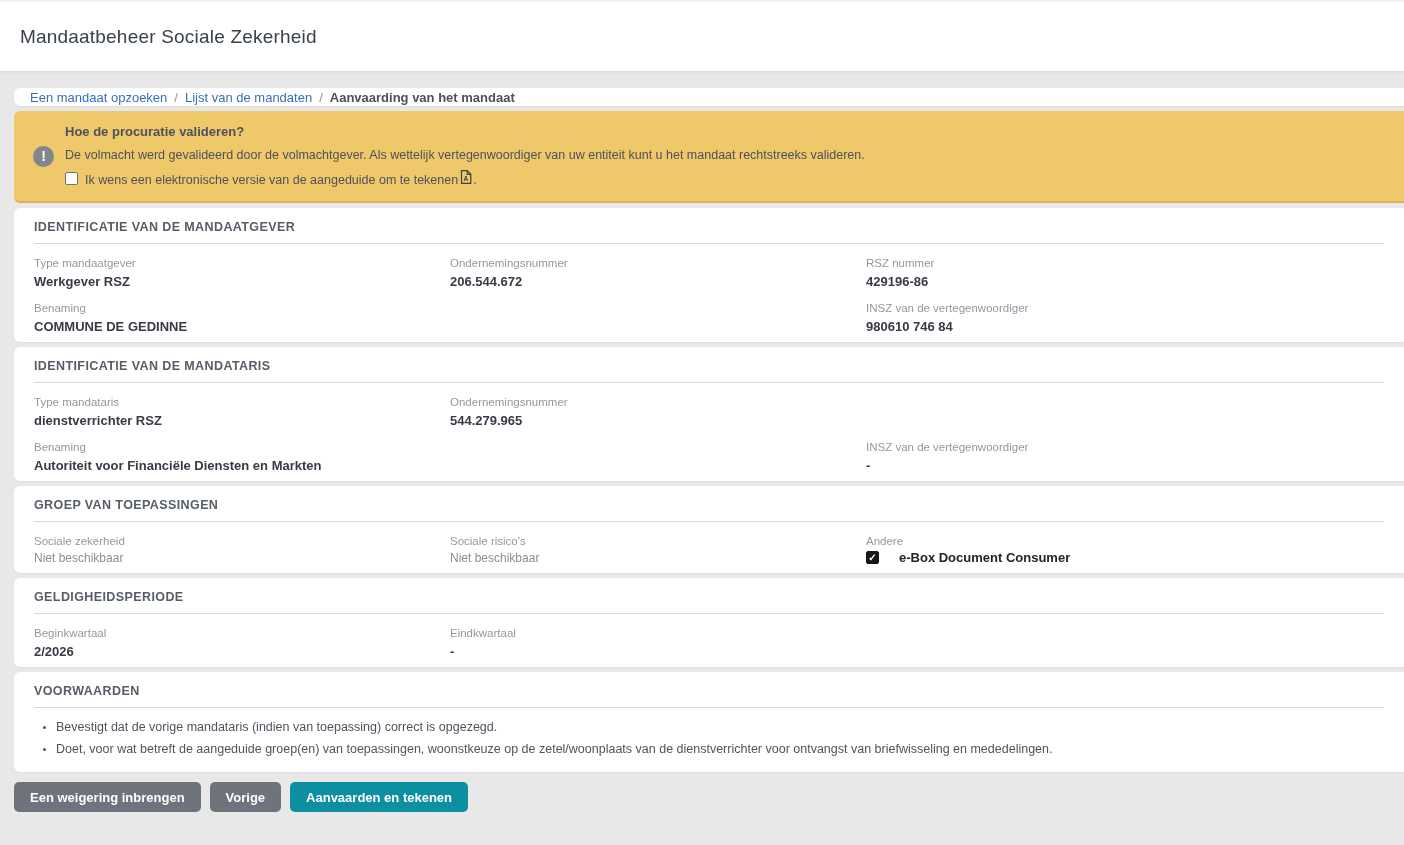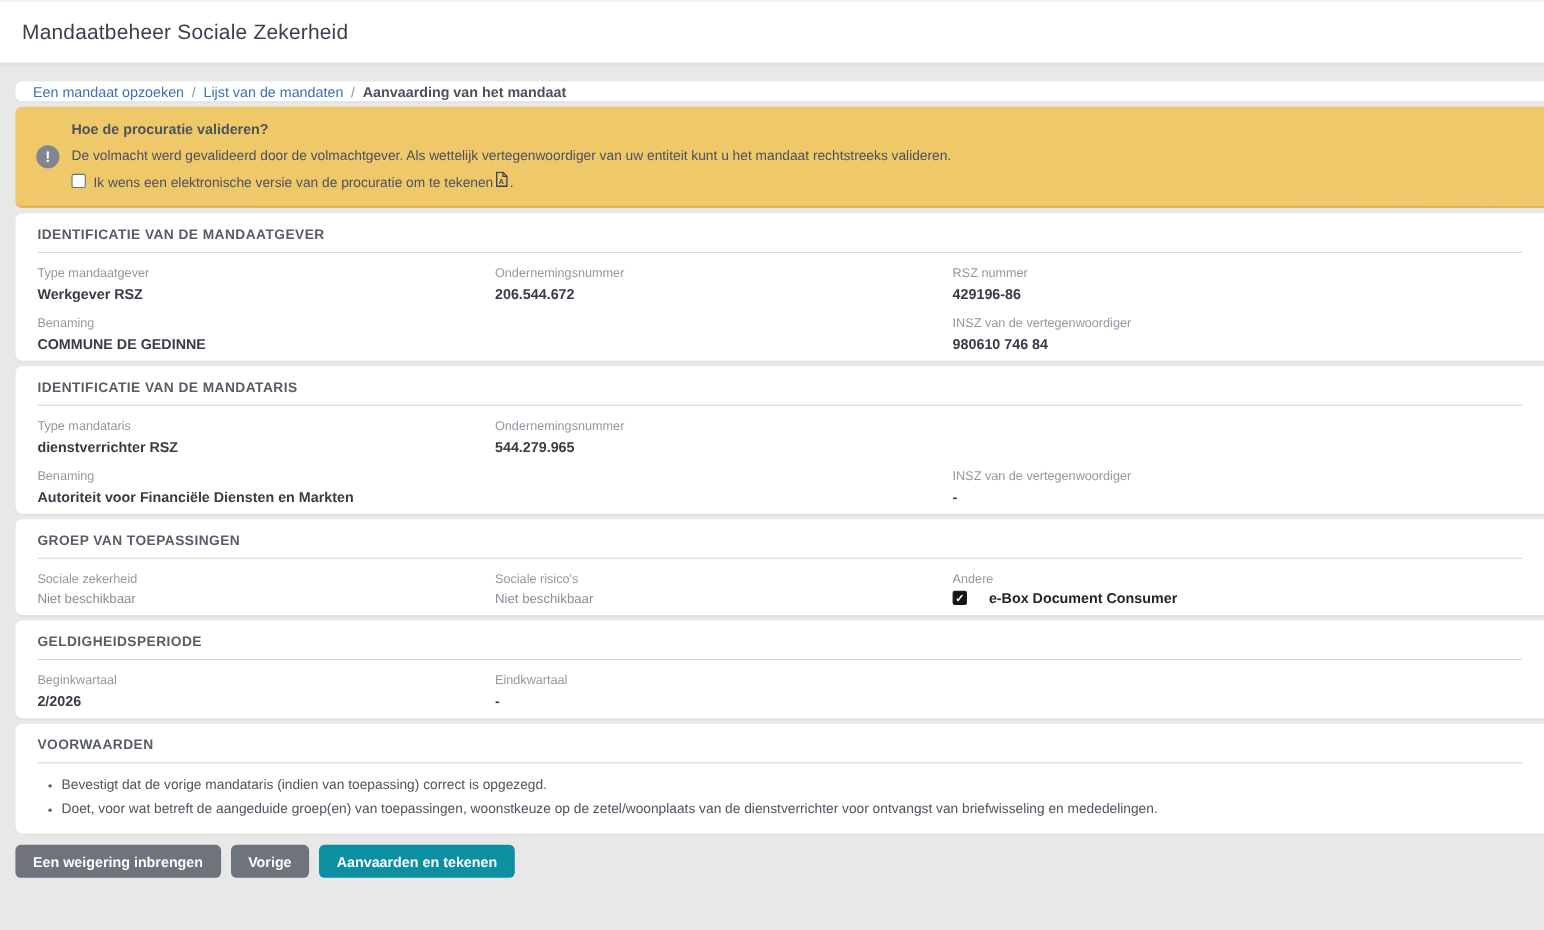--- a/index.html
+++ b/index.html
@@ -7,21 +7,21 @@
   body {
     width: 1404px; height: 845px;
     background: #e8e8e8;
     font-family: "Liberation Sans", sans-serif;
     color: #3a404c;
     overflow: hidden;
   }
 
   
   .app-header {
-    background: #fff; height: 57px;
+    background: #fff; height: 71px;
     border-top: 2px solid #f2f2f2;
     box-shadow: 0 1px 3px rgba(0,0,0,0.08);
     display: flex; align-items: center;
   }
   .page-title {
     font-size: 19px; font-weight: 500; letter-spacing: 0.2px;
     color: #3a414e; margin: 0 0 0 20px;
   }
 
   .main { margin-left: 14px; }
@@ -127,21 +127,21 @@
     <span class="crumb-sep">/</span>
     <span class="crumb-current">Aanvaarding van het mandaat</span>
   </nav>
 
   <section class="banner">
     <span class="banner-icon">!</span>
     <div class="banner-title">Hoe de procuratie valideren?</div>
     <div class="banner-body">De volmacht werd gevalideerd door de volmachtgever. Als wettelijk vertegenwoordiger van uw entiteit kunt u het mandaat rechtstreeks valideren.</div>
     <div class="banner-check-row">
       <span class="checkbox"></span>
-      <span><span>Ik wens een elektronische versie van de procuratie om te tekenen</span><span class="pdf-icon">
+      <span><span>Ik wens een elektronische versie van de aangeduide om te tekenen</span><span class="pdf-icon">
             <svg width="12" height="14" viewBox="0 0 12 14">
               <path d="M1.5 0.7 H7.2 L10.8 4.3 V13.3 H1.5 Z" fill="none" stroke="#3c434f" stroke-width="1.2"></path>
               <path d="M7.2 0.7 V4.3 H10.8" fill="none" stroke="#3c434f" stroke-width="1.2"></path>
               <text x="3.4" y="11" font-size="6.5" font-family="Liberation Sans, sans-serif" fill="#3c434f" font-weight="bold">A</text>
             </svg>
           </span><span>.</span></span>
     </div>
   </section>
 
   <section class="card">

